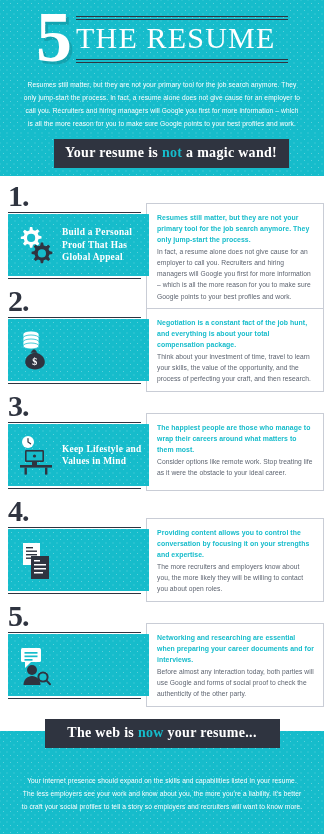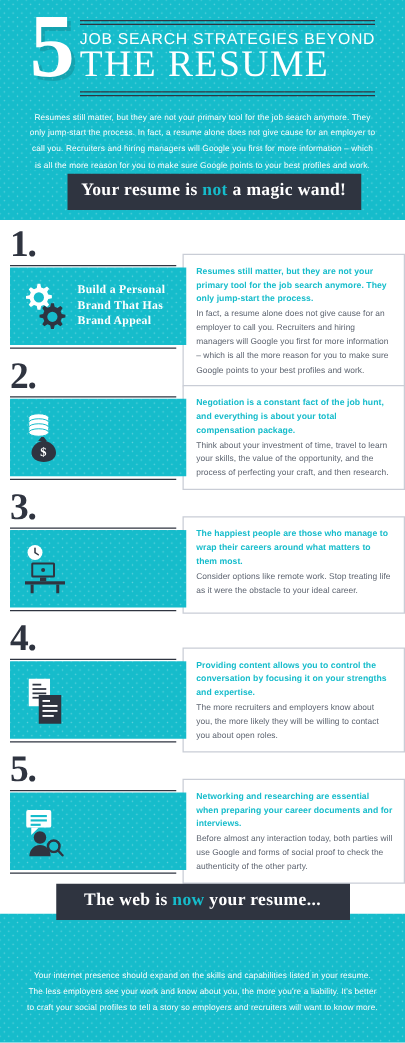--- a/index.html
+++ b/index.html
@@ -224,20 +224,21 @@
     position:absolute;
     left:0; right:0; top:0;
     display:flex;
     justify-content:center;
     z-index:3;
   }
   .banner-bottom {
     width:235px;
     padding:6px 0 7px 0;
     font-size:14px;
+    margin-top:12px;
   }
   .footer-text {
     position:absolute;
     left:50%;
     transform:translateX(-50%);
     top:68px;
     width:282px;
     text-align:center;
     font-size:6.6px;
     line-height:1.95;
@@ -249,21 +250,20 @@
 </head>
 <body>
 
 <div class="page">
 
   <div class="header teal-band">
     <div class="header-top">
       <div class="big-five">5</div>
       <div class="title-stack">
         <div class="rule-top"></div>
-        <div class="kicker">JOB SEARCH STRATEGIES BEYOND</div>
         <div class="headline">THE RESUME</div>
         <div class="rule-bot"></div>
       </div>
     </div>
     <div class="intro">Resumes still matter, but they are not your primary tool for the job search anymore. They only jump-start the process. In fact, a resume alone does not give cause for an employer to call you. Recruiters and hiring managers will Google you first for more information – which is all the more reason for you to make sure Google points to your best profiles and work.</div>
   </div>
 
   <div class="banner-wrap teal-band" style="padding-bottom:8px;">
     <div class="banner banner-top">
       <span>Your resume is </span><span class="hl">not</span><span> a magic wand!</span>
@@ -283,21 +283,21 @@
                 <g fill="#ffffff">
                   <path d="M14 3l2.3.0.6 2.9 2.2.9 2.5-1.6 1.7 1.7-1.6 2.5.9 2.2 2.9.6v2.3l-2.9.6-.9 2.2 1.6 2.5-1.7 1.7-2.5-1.6-2.2.9-.6 2.9H14l-.6-2.9-2.2-.9-2.5 1.6-1.7-1.7 1.6-2.5-.9-2.2L4.8 15v-2.3l2.9-.6.9-2.2-1.6-2.5 1.7-1.7 2.5 1.6 2.2-.9z"></path>
                   <circle cx="15.1" cy="13.9" r="4.1" fill="#16bccb"></circle>
                 </g>
                 <g fill="#2f3440">
                   <path d="M24.8 18.5l2.3 0 .6 2.9 2.2.9 2.5-1.6 1.7 1.7-1.6 2.5.9 2.2 2.9.6v2.3l-2.9.6-.9 2.2 1.6 2.5-1.7 1.7-2.5-1.6-2.2.9-.6 2.9h-2.3l-.6-2.9-2.2-.9-2.5 1.6-1.7-1.7 1.6-2.5-.9-2.2-2.9-.6v-2.3l2.9-.6.9-2.2-1.6-2.5 1.7-1.7 2.5 1.6 2.2-.9z"></path>
                   <circle cx="25.9" cy="29.4" r="4.1" fill="#16bccb"></circle>
                 </g>
               </svg>
             </div>
-            <div class="card-title">Build a Personal Brand That Has Brand Appeal</div>
+            <div class="card-title">Build a Personal Proof That Has Global Appeal</div>
           </div>
           <div class="card-rule" style="margin-top:2px;"></div>
         </div>
         <div class="desc">
           <span class="desc-lead">Resumes still matter, but they are not your primary tool for the job search anymore. They only jump-start the process.</span>
           <span class="desc-body">In fact, a resume alone does not give cause for an employer to call you. Recruiters and hiring managers will Google you first for more information – which is all the more reason for you to make sure Google points to your best profiles and work.</span>
         </div>
       </div>
     </div>
 
@@ -353,20 +353,21 @@
                   <rect x="9" y="16" width="19" height="12" rx="1.2"></rect>
                   <rect x="16" y="28" width="5" height="3"></rect>
                   <rect x="4" y="31" width="32" height="2.6"></rect>
                   <rect x="8.5" y="33.6" width="2.4" height="7"></rect>
                   <rect x="29" y="33.6" width="2.4" height="7"></rect>
                 </g>
                 <rect x="10.6" y="17.6" width="15.8" height="8.8" fill="#16bccb"></rect>
                 <circle cx="18.5" cy="22" r="1.6" fill="#2f3440"></circle>
               </svg>
             </div>
+            <div class="card-title">Keep Lifestyle and Values in Mind</div>
           </div>
           <div class="card-rule" style="margin-top:2px;"></div>
         </div>
         <div class="desc">
           <span class="desc-lead">The happiest people are those who manage to wrap their careers around what matters to them most.</span>
           <span class="desc-body">Consider options like remote work. Stop treating life as it were the obstacle to your ideal career.</span>
         </div>
       </div>
     </div>
 

